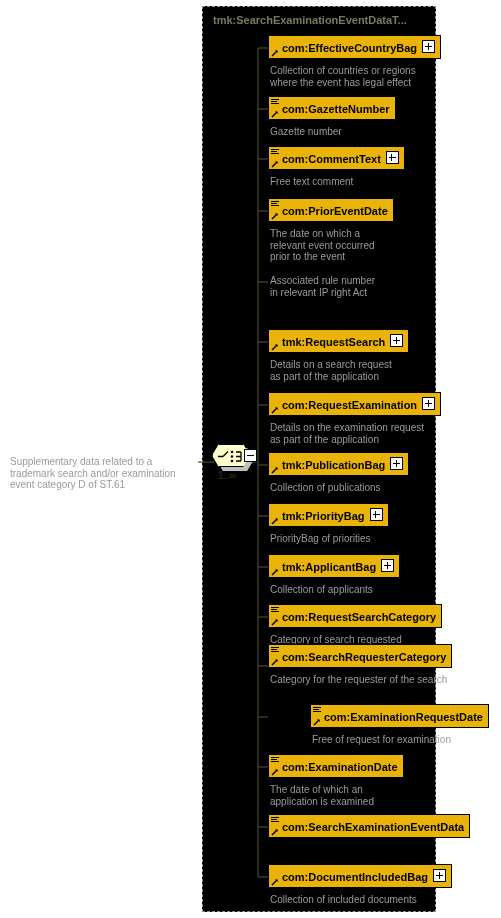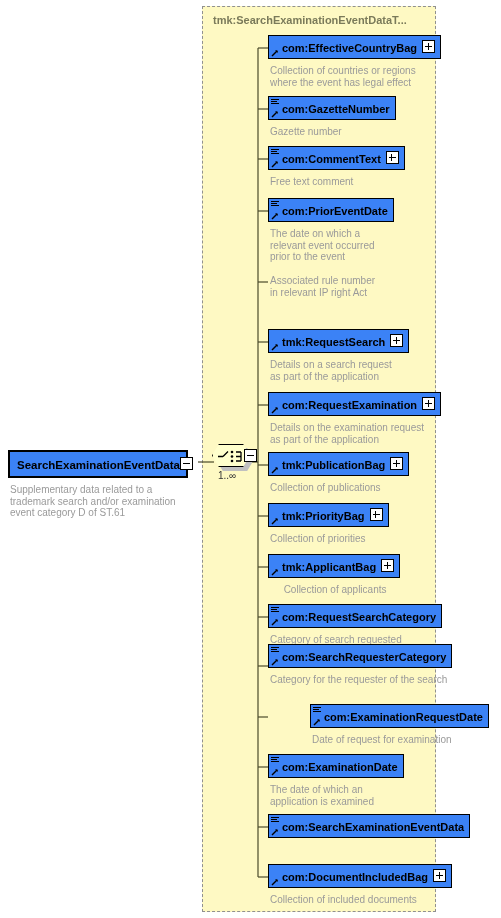--- a/index.html
+++ b/index.html
@@ -18,21 +18,21 @@
   
   #root-element-area {
     position: absolute;
     left: 8px;
     top: 450px;
     width: 190px;
   }
   .node-box {
     position: relative;
     display: inline-block;
-    background: #3b82f6;
+    background: #eab308;
     border: 1px solid #000000;
     box-sizing: border-box;
   }
   .node-box.root {
     border-width: 2px;
     padding: 3px 6px 3px 7px;
   }
   .node-box .node-label {
     font-size: 11.5px;
     font-weight: bold;
@@ -94,21 +94,21 @@
     margin-top: -7px;
   }
 
   
   #type-panel {
     position: absolute;
     left: 202px;
     top: 6px;
     width: 234px;
     height: 906px;
-    background: #fef9c3;
+    background: #000000;
     border: 1px dashed #909090;
     box-sizing: border-box;
   }
   #type-title {
     position: absolute;
     left: 10px;
     top: 7px;
     font-size: 11px;
     font-weight: bold;
     color: #7a7a5a;
@@ -240,25 +240,20 @@
     <line x1="258" y1="567" x2="268" y2="567" stroke="#4a4a2a" stroke-width="1.2"></line>
     <line x1="258" y1="617" x2="268" y2="617" stroke="#4a4a2a" stroke-width="1.2"></line>
     <line x1="258" y1="666" x2="268" y2="666" stroke="#4a4a2a" stroke-width="1.2"></line>
     <line x1="258" y1="717" x2="268" y2="717" stroke="#4a4a2a" stroke-width="1.2"></line>
     <line x1="258" y1="767" x2="268" y2="767" stroke="#4a4a2a" stroke-width="1.2"></line>
     <line x1="258" y1="827" x2="268" y2="827" stroke="#4a4a2a" stroke-width="1.2"></line>
     <line x1="258" y1="877" x2="268" y2="877" stroke="#4a4a2a" stroke-width="1.2"></line>
   </svg>
 
 <div id="root-element-area">
-  <div class="node-box root">
-    <div class="node-shadow"></div>
-    <span class="node-label">SearchExaminationEventData</span>
-    <span class="toggle" id="root-toggle"></span>
-  </div>
   <div class="desc">Supplementary data related to a
 trademark search and/or examination
 event category D of ST.61</div>
 </div>
 
 <div id="compositor">
   <div class="comp-shadow"></div>
   <div class="comp-shape">
     <svg width="38" height="23" viewBox="0 0 38 23">
       <path d="M5 11.5 L10 11.5 M10 11.5 L15 6.5" stroke="#000" stroke-width="1.3" fill="none"></path>
@@ -333,22 +328,22 @@
           <svg width="8" height="8" viewBox="0 0 8 8">
             <path d="M1 7 L6 2" stroke="#000" stroke-width="1.4" fill="none"></path>
             <path d="M6.5 1.5 L7 4 L4 1.2 Z" fill="#000"></path>
           </svg>
         </div><span class="node-label">tmk:PublicationBag</span><span class="toggle plus inbox"></span></div><div class="desc">Collection of publications</div></div>
     <div class="child" style="left: 268px; top: 503px;"><div class="node-box"><div class="node-shadow"></div><div class="mark-arrow">
           <svg width="8" height="8" viewBox="0 0 8 8">
             <path d="M1 7 L6 2" stroke="#000" stroke-width="1.4" fill="none"></path>
             <path d="M6.5 1.5 L7 4 L4 1.2 Z" fill="#000"></path>
           </svg>
-        </div><span class="node-label">tmk:PriorityBag</span><span class="toggle plus inbox"></span></div><div class="desc">Collection of priorities</div></div>
-    <div class="child" style="left: 268px; top: 554px; text-align: center;"><div class="node-box"><div class="node-shadow"></div><div class="mark-arrow">
+        </div><span class="node-label">tmk:PriorityBag</span><span class="toggle plus inbox"></span></div><div class="desc">PriorityBag of priorities</div></div>
+    <div class="child" style="left: 268px; top: 554px;"><div class="node-box"><div class="node-shadow"></div><div class="mark-arrow">
           <svg width="8" height="8" viewBox="0 0 8 8">
             <path d="M1 7 L6 2" stroke="#000" stroke-width="1.4" fill="none"></path>
             <path d="M6.5 1.5 L7 4 L4 1.2 Z" fill="#000"></path>
           </svg>
         </div><span class="node-label">tmk:ApplicantBag</span><span class="toggle plus inbox"></span></div><div class="desc">Collection of applicants</div></div>
     <div class="child" style="left: 268px; top: 604px;"><div class="node-box"><div class="node-shadow"></div><div class="mark-lines">
           <i></i>
           <i></i>
           <i></i>
         </div><div class="mark-arrow">
@@ -369,21 +364,21 @@
         </div><span class="node-label">com:SearchRequesterCategory</span></div><div class="desc">Category for the requester of the search</div></div>
     <div class="child" style="left: 268px; top: 704px; margin-left: 42px;"><div class="node-box"><div class="node-shadow"></div><div class="mark-lines">
           <i></i>
           <i></i>
           <i></i>
         </div><div class="mark-arrow">
           <svg width="8" height="8" viewBox="0 0 8 8">
             <path d="M1 7 L6 2" stroke="#000" stroke-width="1.4" fill="none"></path>
             <path d="M6.5 1.5 L7 4 L4 1.2 Z" fill="#000"></path>
           </svg>
-        </div><span class="node-label">com:ExaminationRequestDate</span></div><div class="desc">Date of request for examination</div></div>
+        </div><span class="node-label">com:ExaminationRequestDate</span></div><div class="desc">Free of request for examination</div></div>
     <div class="child" style="left: 268px; top: 754px;"><div class="node-box"><div class="node-shadow"></div><div class="mark-lines">
           <i></i>
           <i></i>
           <i></i>
         </div><div class="mark-arrow">
           <svg width="8" height="8" viewBox="0 0 8 8">
             <path d="M1 7 L6 2" stroke="#000" stroke-width="1.4" fill="none"></path>
             <path d="M6.5 1.5 L7 4 L4 1.2 Z" fill="#000"></path>
           </svg>
         </div><span class="node-label">com:ExaminationDate</span></div><div class="desc">The date of which an

